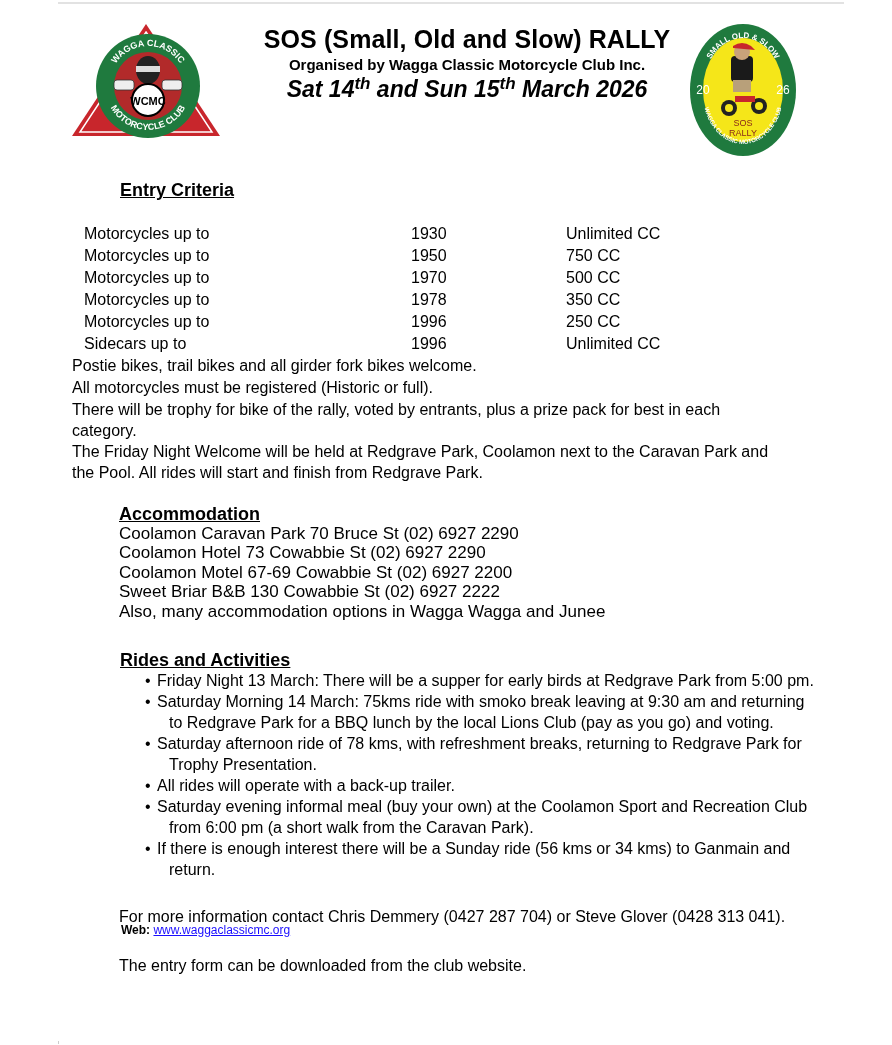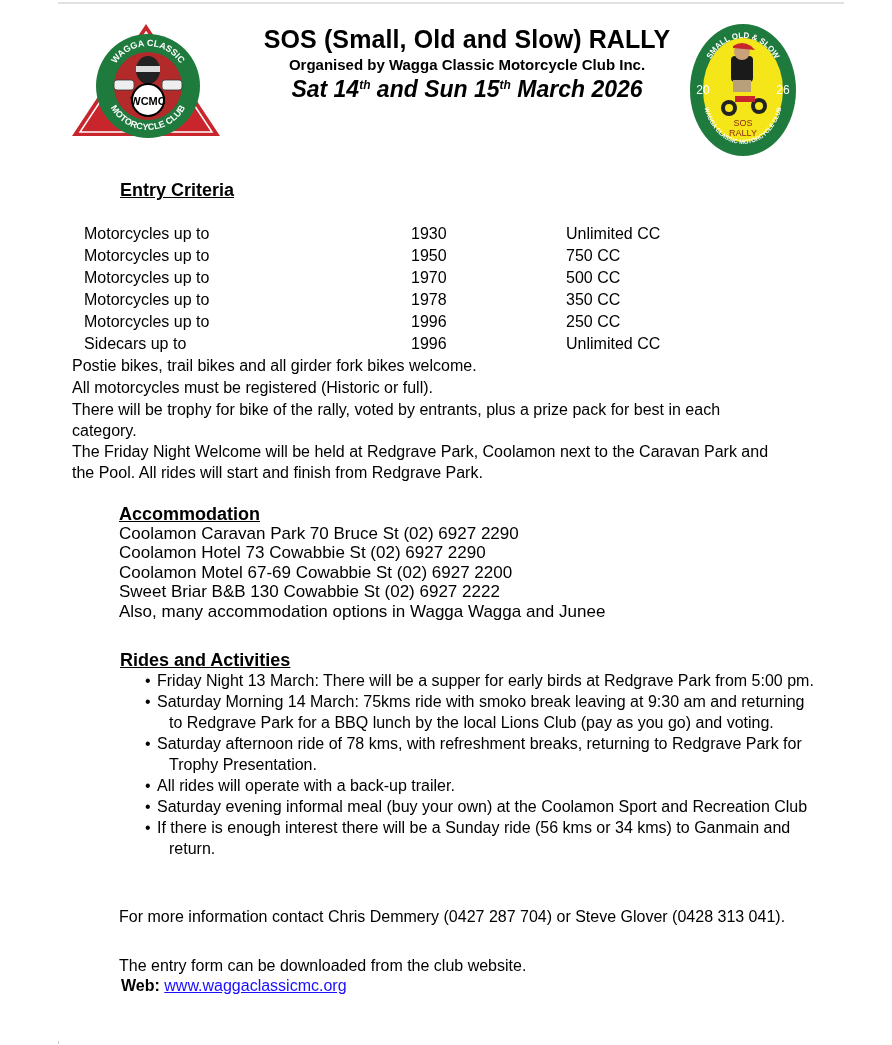--- a/index.html
+++ b/index.html
@@ -5,36 +5,36 @@
   html, body { margin: 0; padding: 0; background: #ffffff; }
   body { width: 892px; height: 1045px; position: relative; overflow: hidden;
          font-family: "Liberation Sans", sans-serif; color: #000; }
   .topline { position: absolute; left: 58px; top: 2px; width: 786px; height: 2px; background: #e2e2e2; }
   .logo-left { position: absolute; left: 70px; top: 22px; width: 152px; height: 118px; }
   .logo-right { position: absolute; left: 689px; top: 22px; width: 108px; height: 136px; }
   .header { position: absolute; left: 230px; top: 24px; width: 474px; text-align: center; }
   .title { font-weight: bold; font-size: 25px; line-height: 30px; letter-spacing: 0.1px; }
   .subtitle { font-weight: bold; font-size: 15px; line-height: 20px; margin-top: 1px; }
   .dates { font-weight: bold; font-style: italic; font-size: 23px; line-height: 28px; margin-top: 0px; }
-  .dates sup { font-size: 12px; vertical-align: 8px; line-height: 0; }
+  .dates sup { font-size: 17px; vertical-align: 8px; line-height: 0; }
   .section-h { position: absolute; font-weight: bold; font-size: 18px; text-decoration: underline; }
   .crit-table { position: absolute; left: 72px; top: 223px; font-size: 16px; margin-left: 12px; }
   .crit-row { height: 22px; line-height: 22px; position: relative; width: 620px; }
   .crit-row span { position: absolute; top: 0; }
   .c1 { left: 0; } .c2 { left: 327px; } .c3 { left: 482px; }
   .para { position: absolute; left: 72px; font-size: 16px; line-height: 21px; width: 700px; }
   .accom { position: absolute; left: 119px; top: 524px; font-size: 17px; line-height: 19.4px; }
   .rides { position: absolute; left: 145px; top: 670px; font-size: 16px; width: 700px; }
   .ride-item { position: relative; padding-left: 12px; line-height: 21px; margin-bottom: 0px; }
   .ride-item .bullet { position: absolute; left: 0; top: 0; }
   .ride-item .txt { display: block; }
   .ride-item .cont { display: block; padding-left: 12px; }
   .contact { position: absolute; left: 119px; top: 906px; font-size: 16px; line-height: 21px; }
   .entry { position: absolute; left: 119px; top: 955px; font-size: 16px; line-height: 21px; }
-  .web { position: absolute; left: 121px; top: 975px; font-size: 16px; line-height: 21px; }
+  .web { position: absolute; left: 121px; top: 920px; font-size: 12px; line-height: 21px; }
   .web b { font-weight: bold; }
   .web a { color: #1a0dff; text-decoration: underline; }
   .tick { position: absolute; left: 58px; top: 1041px; width: 1px; height: 3px; background: #ccc; }
 </style>
 </head>
 <body>
 
 <div class="topline"></div>
 
 <svg class="logo-left" viewBox="0 0 152 118">
@@ -159,20 +159,21 @@
     <span class="txt">Saturday afternoon ride of 78 kms, with refreshment breaks, returning to Redgrave Park for</span>
     <span class="cont">Trophy Presentation.</span>
   </div>
   <div class="ride-item">
     <span class="bullet">•</span>
     <span class="txt">All rides will operate with a back-up trailer.</span>
   </div>
   <div class="ride-item">
     <span class="bullet">•</span>
     <span class="txt">Saturday evening informal meal (buy your own) at the Coolamon Sport and Recreation Club</span>
+    <span class="cont">from 6:00 pm (a short walk from the Caravan Park).</span>
   </div>
   <div class="ride-item">
     <span class="bullet">•</span>
     <span class="txt">If there is enough interest there will be a Sunday ride (56 kms or 34 kms) to Ganmain and</span>
     <span class="cont">return.</span>
   </div>
 </div>
 
 <div class="contact">For more information contact Chris Demmery (0427 287 704) or Steve Glover (0428 313 041).</div>
 <div class="entry">The entry form can be downloaded from the club website.</div>

